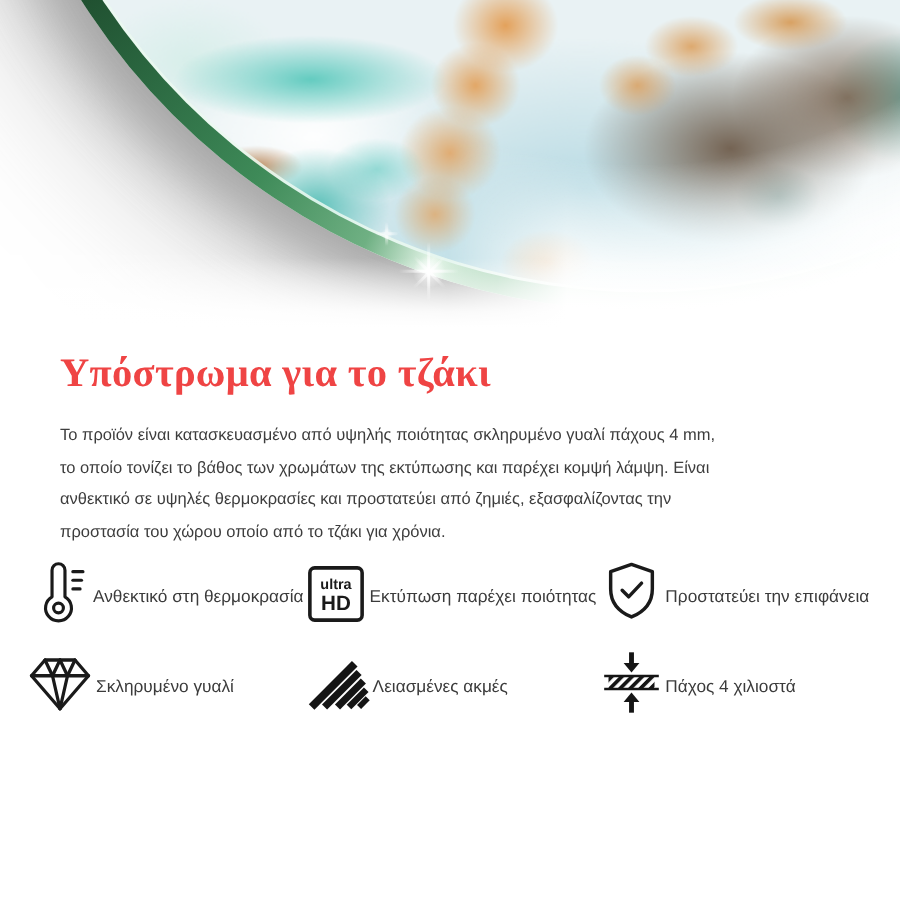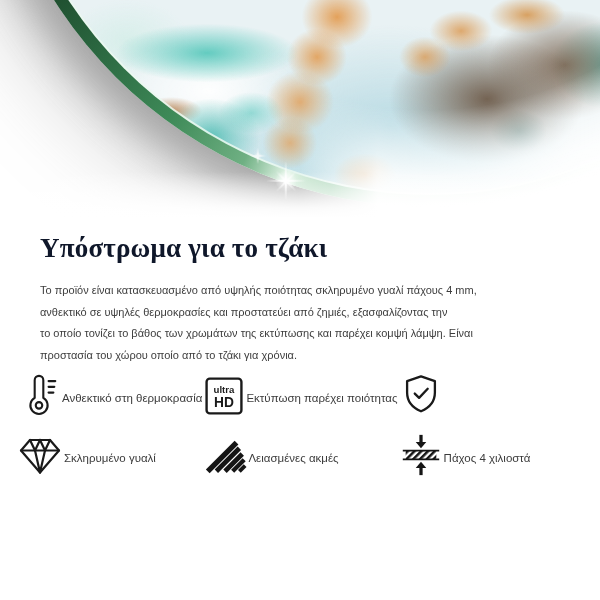--- a/index.html
+++ b/index.html
@@ -72,21 +72,21 @@
     background:linear-gradient(to bottom, rgba(255,255,255,0), #fff 48%, #fff 52%, rgba(255,255,255,0));}
   .sparkle .ray-d1{transform:translateX(-50%) rotate(45deg);}
   .sparkle .ray-d2{transform:translateX(-50%) rotate(-45deg);}
   .s1{left:266px;top:161px;width:40px;height:40px;}
   .s2{left:250px;top:148px;width:16px;height:16px;opacity:.75;}
 
   
   .heading{
     margin:12px 40px 0;
     font-family:"Liberation Serif","DejaVu Serif",serif;
-    font-size:27px;line-height:37px;color:#0f172a;letter-spacing:.2px;
+    font-size:27px;line-height:37px;color:#ef4444;letter-spacing:.2px;
   }
   .para{margin:13px 40px 0;color:#3d3d3d;font-size:11px;line-height:21.5px;}
   .para .pline{white-space:nowrap;}
 
   
   .features{
     margin:6px 16px 0;display:grid;grid-template-columns:repeat(3,1fr);
     row-gap:14px;
   }
   .feature{display:flex;flex-direction:row;align-items:center;}
@@ -116,22 +116,22 @@
     <div class="ray-h"></div>
   </div>
 </div>
 
 <h1 class="heading">
   <div>Υπόστρωμα για το τζάκι</div>
 </h1>
 
 <div class="para">
   <div class="pline">Το προϊόν είναι κατασκευασμένο από υψηλής ποιότητας σκληρυμένο γυαλί πάχους 4 mm,</div>
+  <div class="pline">το οποίο τονίζει το βάθος των χρωμάτων της εκτύπωσης και παρέχει κομψή λάμψη. Είναι</div>
   <div class="pline">ανθεκτικό σε υψηλές θερμοκρασίες και προστατεύει από ζημιές, εξασφαλίζοντας την</div>
-  <div class="pline">το οποίο τονίζει το βάθος των χρωμάτων της εκτύπωσης και παρέχει κομψή λάμψη. Είναι</div>
   <div class="pline">προστασία του χώρου οποίο από το τζάκι για χρόνια.</div>
 </div>
 
 <div class="features">
 
   <div class="feature">
     <div class="icon-box">
       <svg class="icon-svg" width="46" height="46" viewBox="0 0 48 48" fill="none" stroke="#1a1a1a" stroke-width="2.2" stroke-linecap="round" stroke-linejoin="round">
         <path d="M19.5,8.5 a4.5,4.5 0 0 1 9,0 V27 a9,9 0 1 1 -9,0 Z"></path>
         <circle cx="24" cy="34.8" r="3.4"></circle>
@@ -154,20 +154,21 @@
     <div class="label">Εκτύπωση παρέχει ποιότητας</div>
   </div>
 
   <div class="feature">
     <div class="icon-box">
       <svg class="icon-svg" width="46" height="46" viewBox="0 0 48 48" fill="none" stroke="#1a1a1a" stroke-width="2.4" stroke-linecap="round" stroke-linejoin="round">
         <path d="M24,4.5 L38.5,9.5 V21.5 C38.5,31 32.5,37.5 24,41 C15.5,37.5 9.5,31 9.5,21.5 V9.5 Z"></path>
         <path d="M17.5,22.5 L22,27 L31,17.5"></path>
       </svg>
     </div>
+    <div class="label">Προστατεύει την επιφάνεια</div>
   </div>
 
   <div class="feature">
     <div class="icon-box">
       <svg class="icon-svg" width="48" height="44" viewBox="0 0 48 44" fill="none" stroke="#1a1a1a" stroke-width="2.2" stroke-linecap="round" stroke-linejoin="round">
         <path d="M14,6 L34,6 L43,16.5 L24,38.5 L5,16.5 Z"></path>
         <path d="M5,16.5 H43"></path>
         <path d="M14,6 L19,16.5 L24,38.5"></path>
         <path d="M34,6 L29,16.5 L24,38.5"></path>
         <path d="M24,6 L19,16.5"></path>

